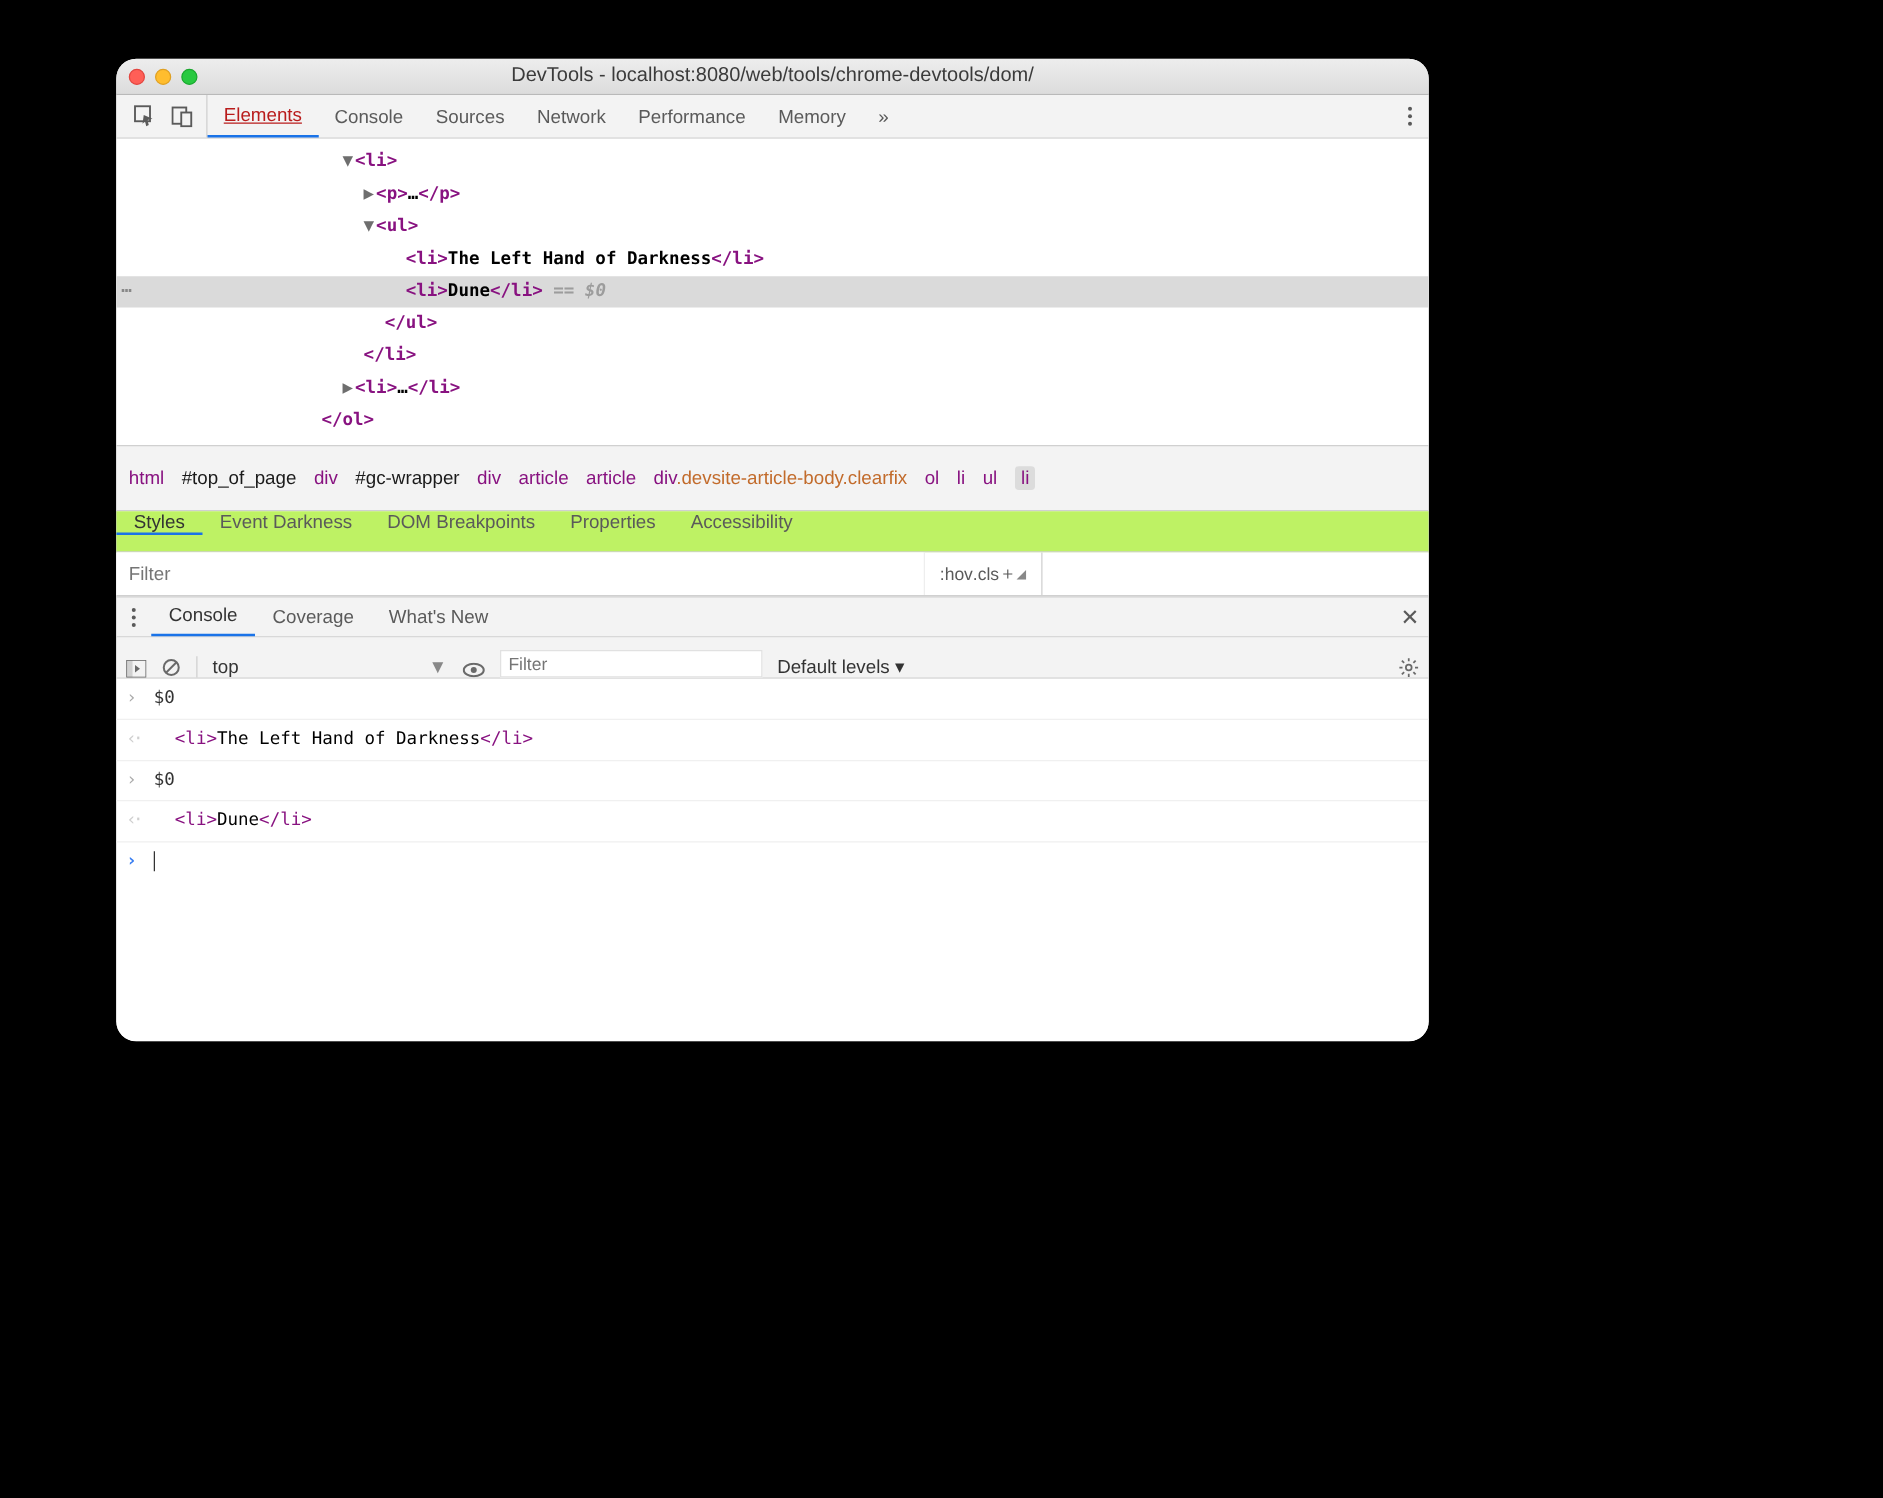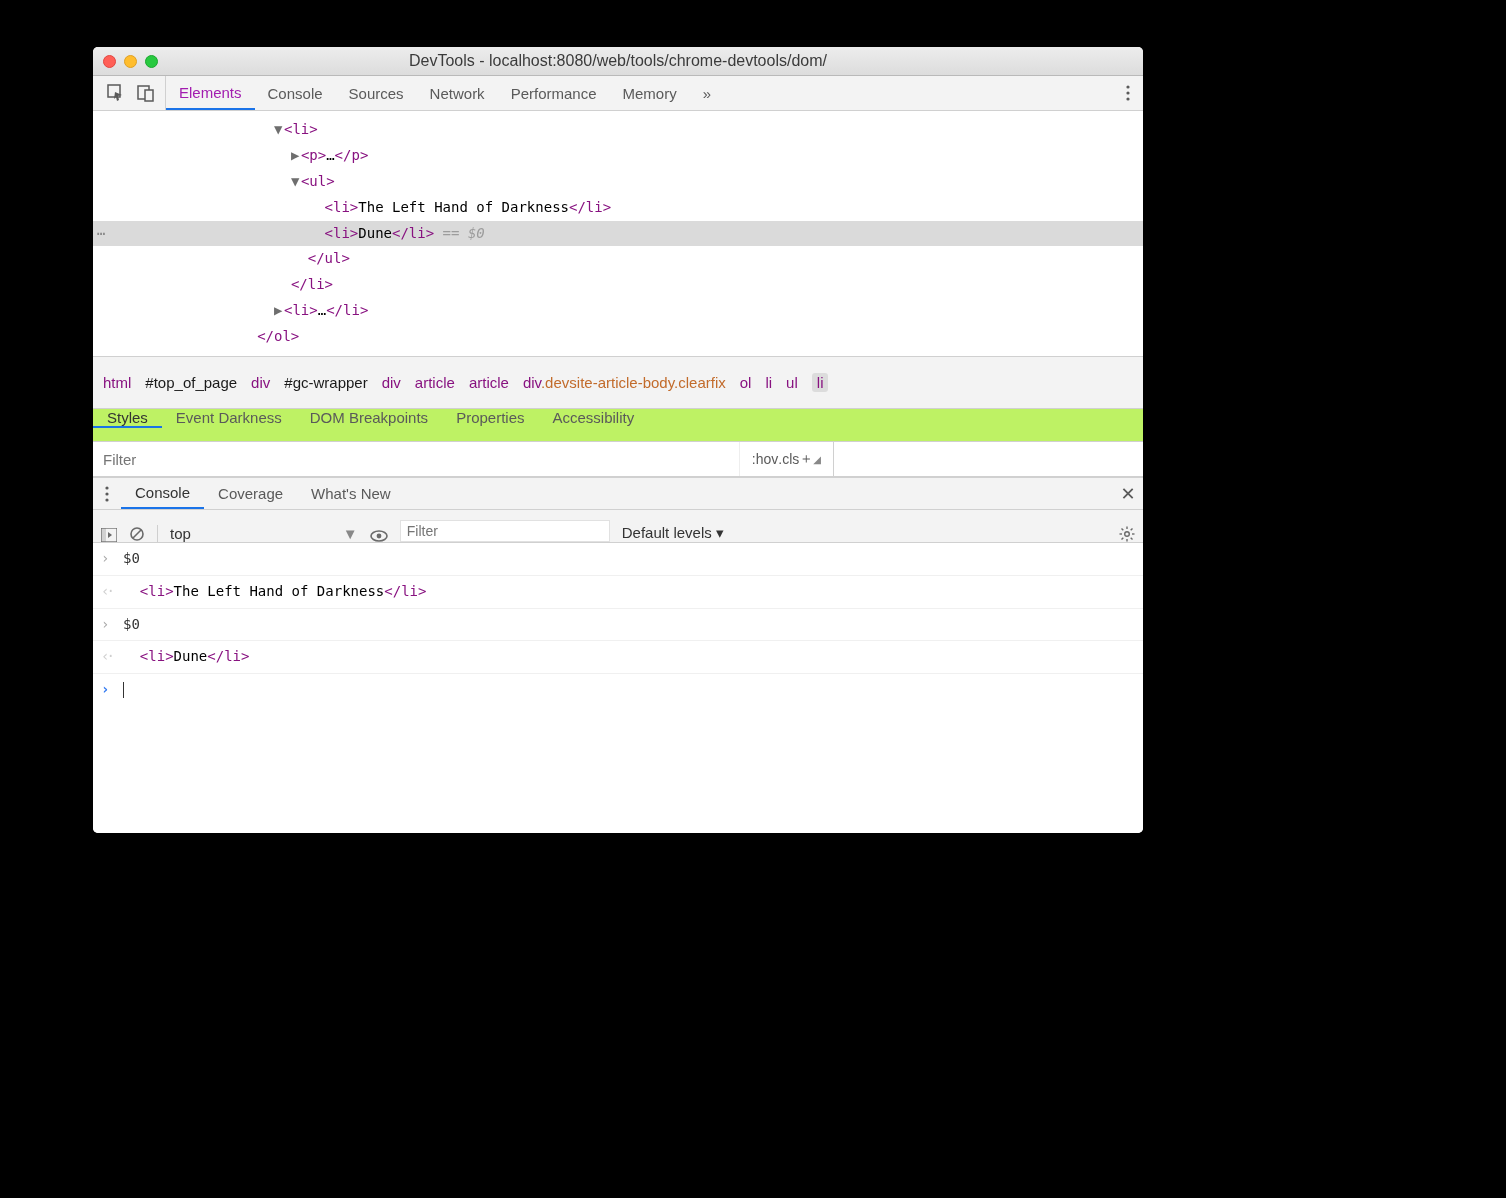--- a/index.html
+++ b/index.html
@@ -11,21 +11,21 @@
     height: 1198px;
     position: relative;
   }
   .window {
     position: absolute;
     left: 93px;
     top: 47px;
     width: 1050px;
     height: 786px;
     background: #fff;
-    border-radius: 5px;
+    border-radius: 16px;
     box-shadow: 0 25px 60px rgba(0,0,0,0.6);
     overflow: hidden;
     display: flex;
     flex-direction: column;
   }
   .title-bar {
     height: 29px;
     background: linear-gradient(#ededed,#dcdcdc);
     border-bottom: 1px solid #b9b9b9;
     display: flex;
@@ -48,32 +48,32 @@
     display: flex;
     align-items: stretch;
     border-bottom: 1px solid #d0d0d0;
     background: #f3f3f3;
   }
   .tab-ico-grp { display:flex; align-items:center; padding:0 10px 0 14px; gap:12px; border-right:1px solid #d0d0d0;}
   .main-tabs .tab {
     display:flex; align-items:center; padding:0 13px;
     color:#5a5a5a; font-size:15px; cursor:default;
   }
-  .main-tabs .tab.active { color:#a21caf; border-bottom:2px solid #1a73e8; }
+  .main-tabs .tab.active { color:#b91c1c; border-bottom:2px solid #1a73e8;text-decoration:underline; }
   .spacer { flex:1; }
   .kebab { width:30px; display:flex; align-items:center; justify-content:center; }
 
   .dom-pane {
     background:#fff;
     font-family: Menlo, Consolas, monospace;
     font-size: 14px;
     padding: 6px 0;
     line-height: 1.85;
   }
-  .dom-row { white-space: pre; padding-left: 4px; }
+  .dom-row { white-space: pre; padding-left: 4px; font-weight: bold; }
   .dom-row.sel { background:#dadada; position:relative;}
   .dom-row.sel::before{content:"⋯";position:absolute;left:4px;color:#888;}
   .arrow{display:inline-block;width:10px;color:#6e6e6e;}
   .tag{color:#881280;}
   .txt{color:#000;}
   .mut{color:#9c9c9c;font-style:italic;}
 
   .crumbs {
     display:flex; gap:14px; align-items:center;
     padding:16px 10px; font-size:15px;

